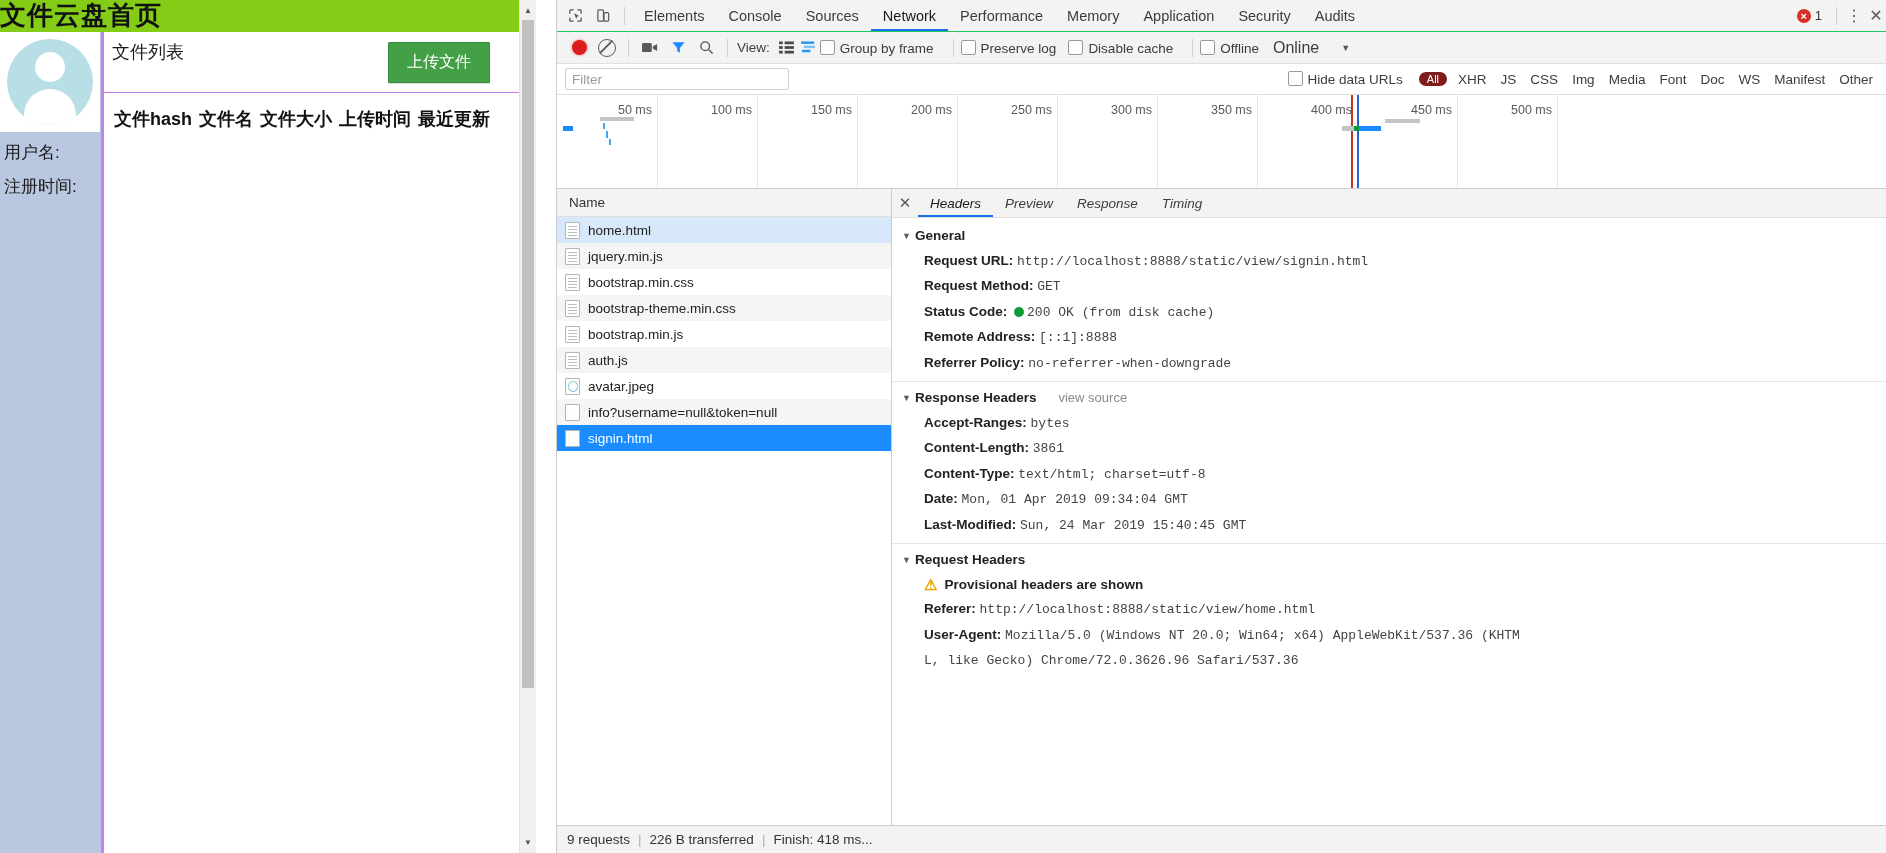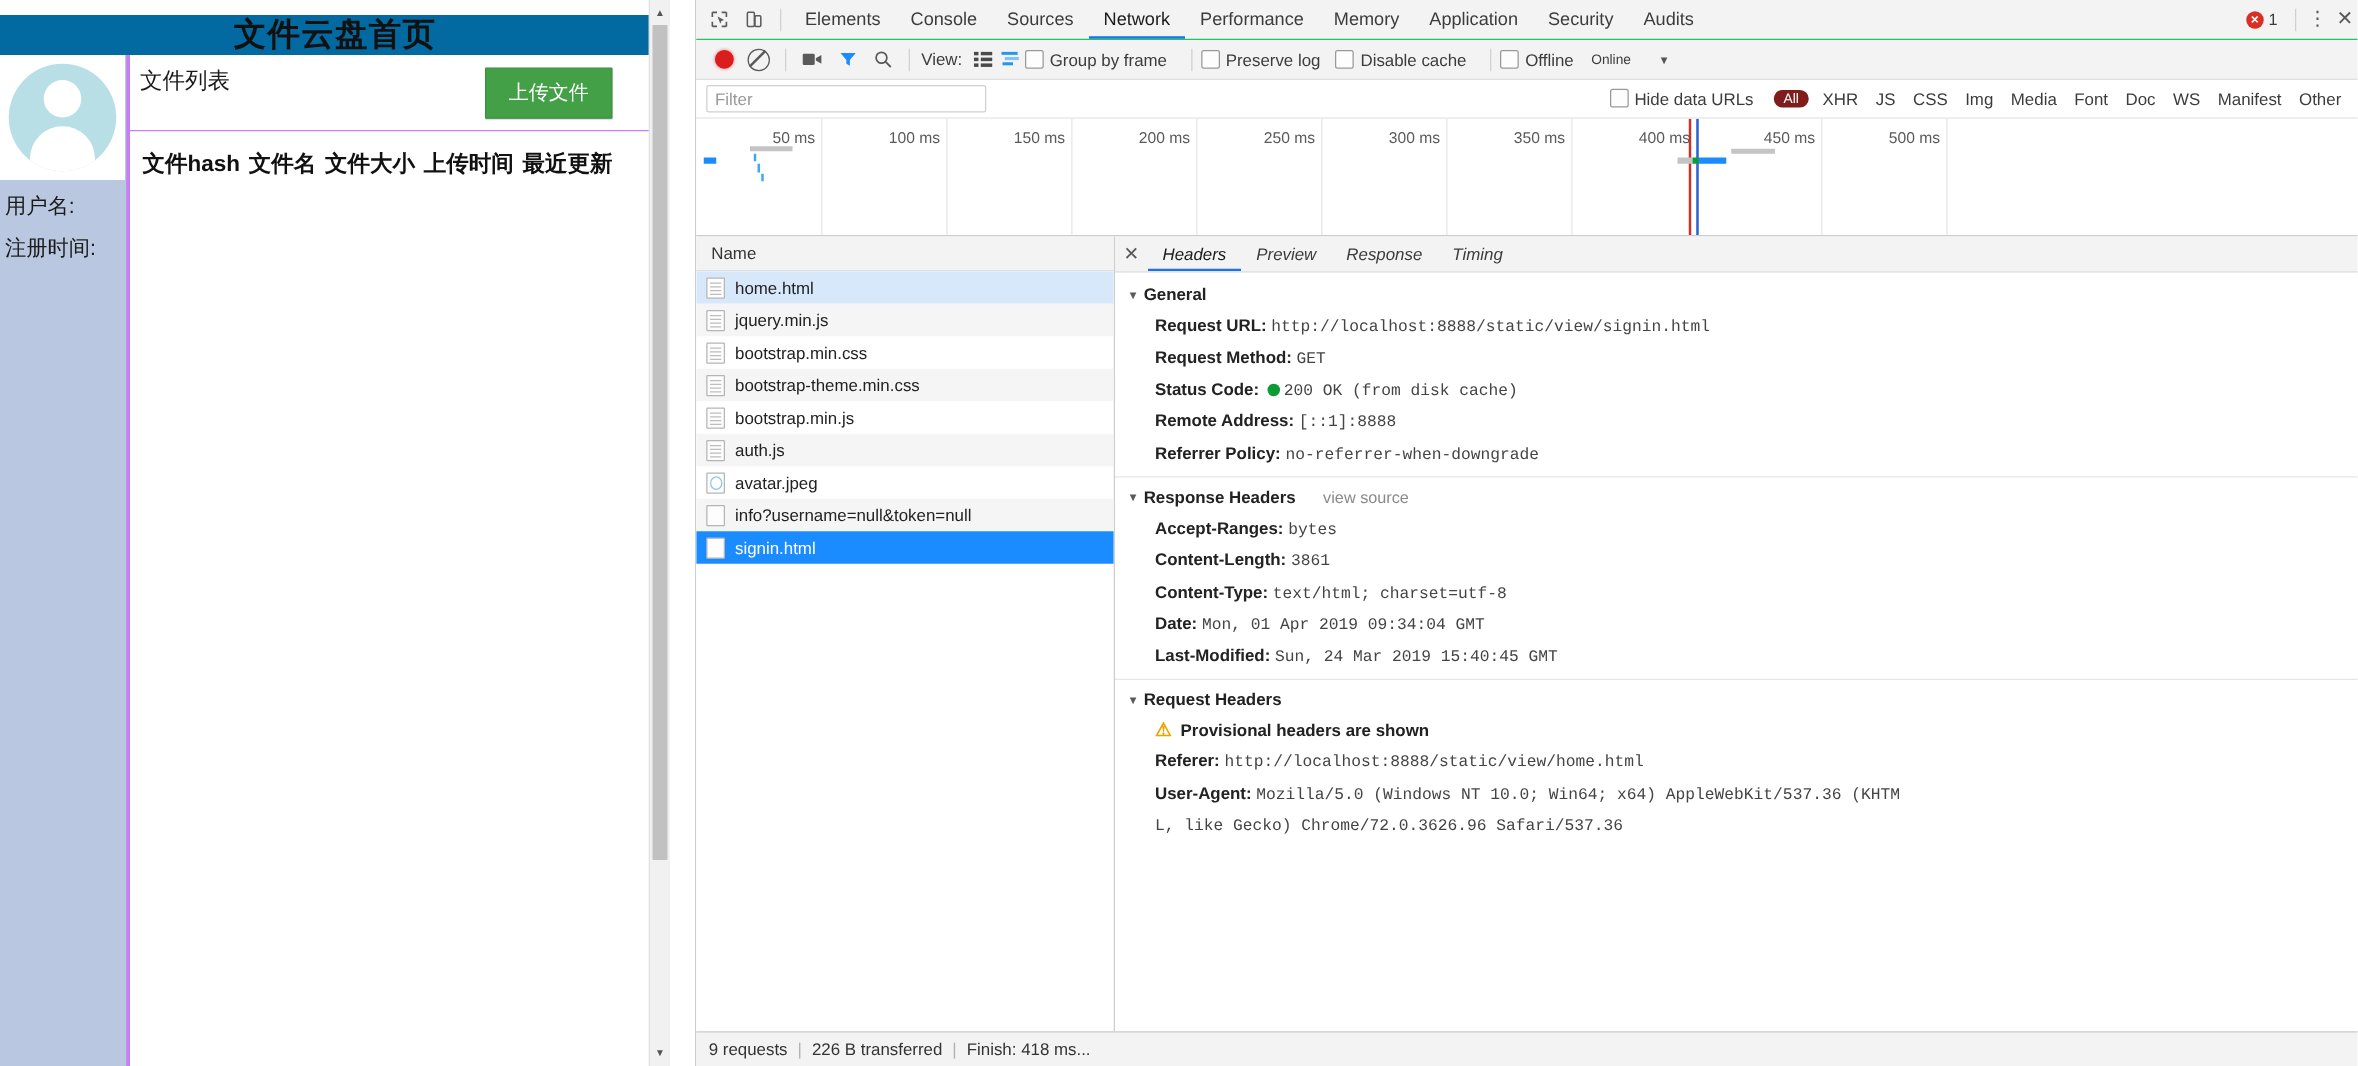--- a/index.html
+++ b/index.html
@@ -13,24 +13,23 @@
 
   
   #page {
     position: absolute; left: 0; top: 0;
     width: 536px; height: 853px;
     background: #ffffff;
     overflow: hidden;
   }
   .page-header {
     height: 32px;
-    background: #0369a1;
-    text-align: center;
+    background: #84cc16;
+    text-align: left;
     position: relative;
-    margin-top: 12px;
   }
   .page-title {
     font-size: 26px; font-weight: bold; color: #111;
     line-height: 30px;
     letter-spacing: 1px;
   }
   .page-body { display: flex; height: 821px; }
   .side-panel {
     width: 104px;
     background: #b9c8e0;
@@ -170,21 +169,21 @@
   .clear-ic { width: 16px; height: 16px; border: 1.8px solid #5a5a5a; border-radius: 50%; position: relative; }
   .clear-ic::after { content:""; position:absolute; left:-2px; top:6px; width:18px; height:1.8px; background:#5a5a5a; transform: rotate(-45deg); }
   .tb-label { font-size: 13.5px; color: #3c3c3c; margin: 0 6px 0 2px; }
   .cb {
     width: 13px; height: 13px; border: 1px solid #999;
     background: #fdfdfd; border-radius: 2px; display: inline-block;
     vertical-align: -2px; margin-right: 5px;
   }
   .cb-label { font-size: 13.5px; color: #3c3c3c; margin-right: 12px; cursor: pointer; white-space: nowrap; }
   .view-btn { width: 22px; height: 20px; display: flex; align-items: center; justify-content: center; cursor: pointer; }
-  .throttle-sel { font-size: 11px; color: #3c3c3c; margin-left: 2px; cursor: pointer; }
+  .throttle-sel { font-size: 16px; color: #3c3c3c; margin-left: 2px; cursor: pointer; }
   .caret { font-size: 9px; color: #555; margin-left: 22px; cursor: pointer; }
 
   
   .filter-bar {
     height: 30px; display: flex; align-items: center;
     border-bottom: 1px solid #e0e0e0; background: #fff;
     padding-left: 8px; flex: none;
   }
   .filter-input {
     width: 210px; height: 20px; border: 1px solid #d0d0d0;
@@ -565,21 +564,21 @@
           <div class="sec-divider"></div>
           <div class="sec-title">
             <span class="tri">▼</span>
             <span>Request Headers</span>
           </div>
           <div class="warn-row">
             <span class="warn-ic">⚠</span>
             <span>Provisional headers are shown</span>
           </div>
           <div class="hrow"><span class="hname">Referer:</span> <span class="hval">http://localhost:8888/static/view/home.html</span></div>
-          <div class="hrow"><span class="hname">User-Agent:</span> <span class="hval">Mozilla/5.0 (Windows NT 10.0; Win64; x64) AppleWebKit/537.36 (KHTM</span></div>
+          <div class="hrow"><span class="hname">User-Agent:</span> <span class="hval">Mozilla/5.0 (Windows NT 20.0; Win64; x64) AppleWebKit/537.36 (KHTM</span></div>
           <div class="hrow"><span class="hval">L, like Gecko) Chrome/72.0.3626.96 Safari/537.36</span></div>
 
         </div>
       </div>
     </div>
 
     <div class="status-bar">
       <span>9 requests</span>
       <span class="sb-sep">|</span>
       <span>226 B transferred</span>

